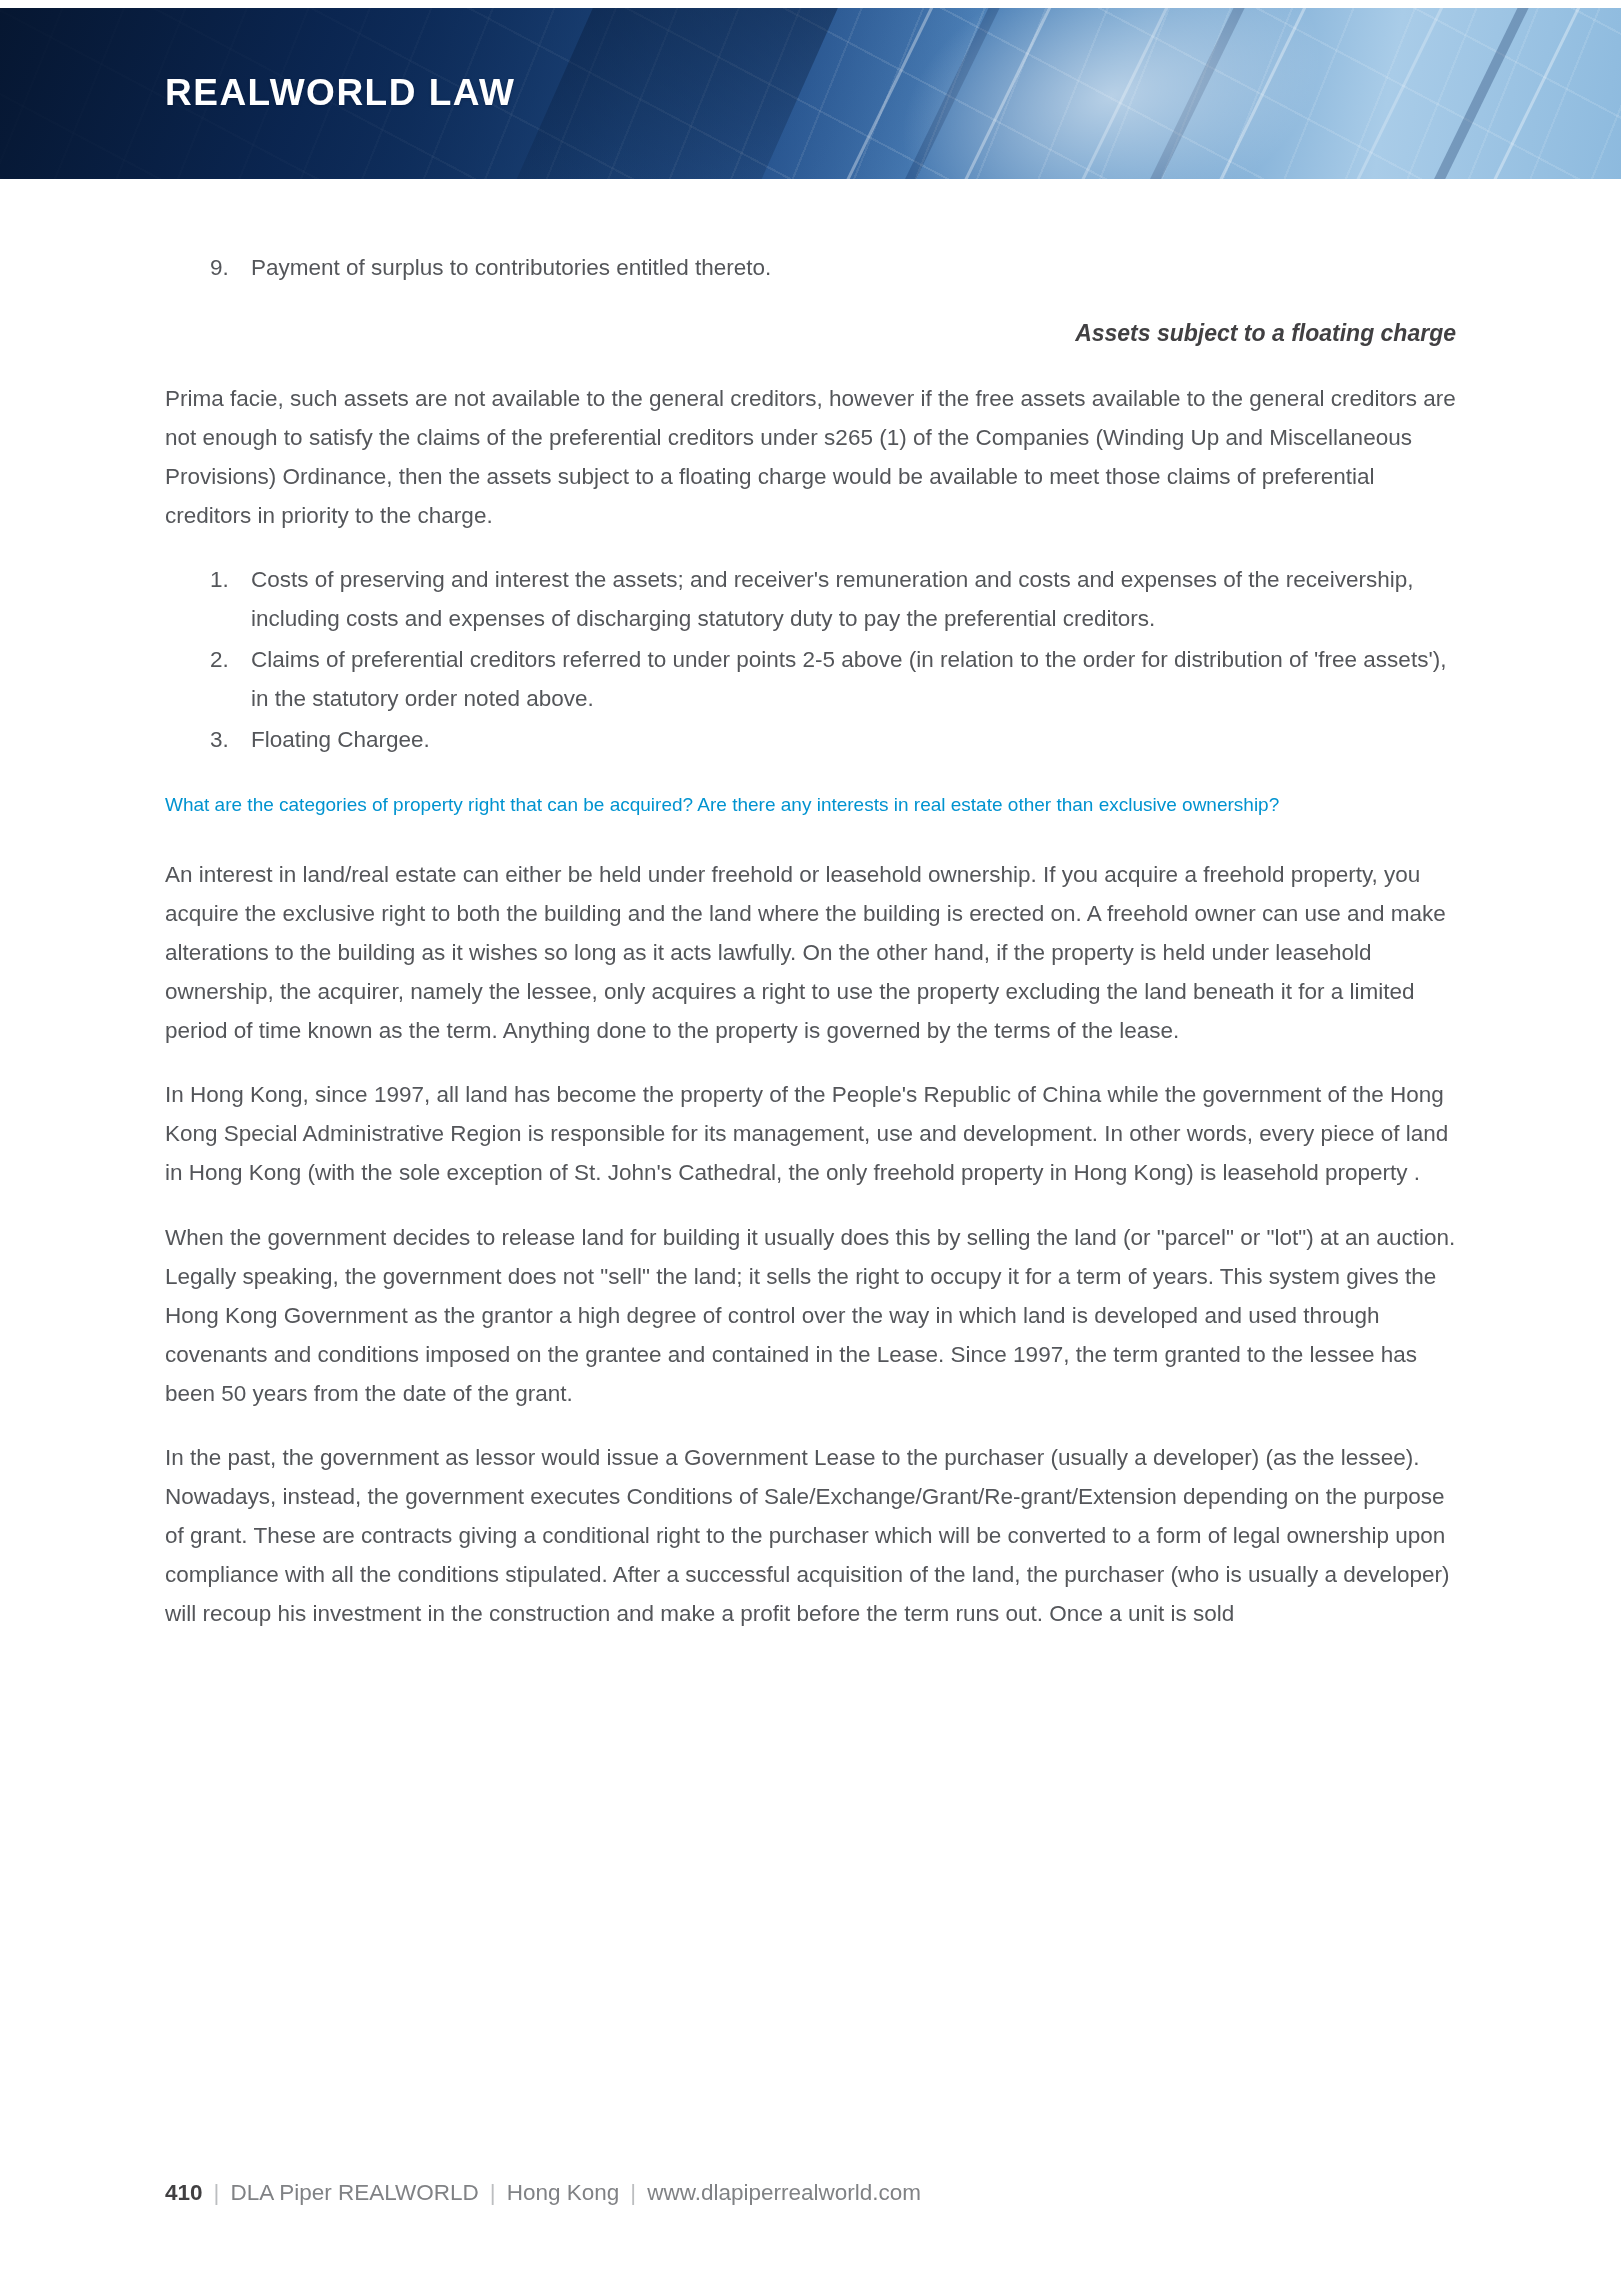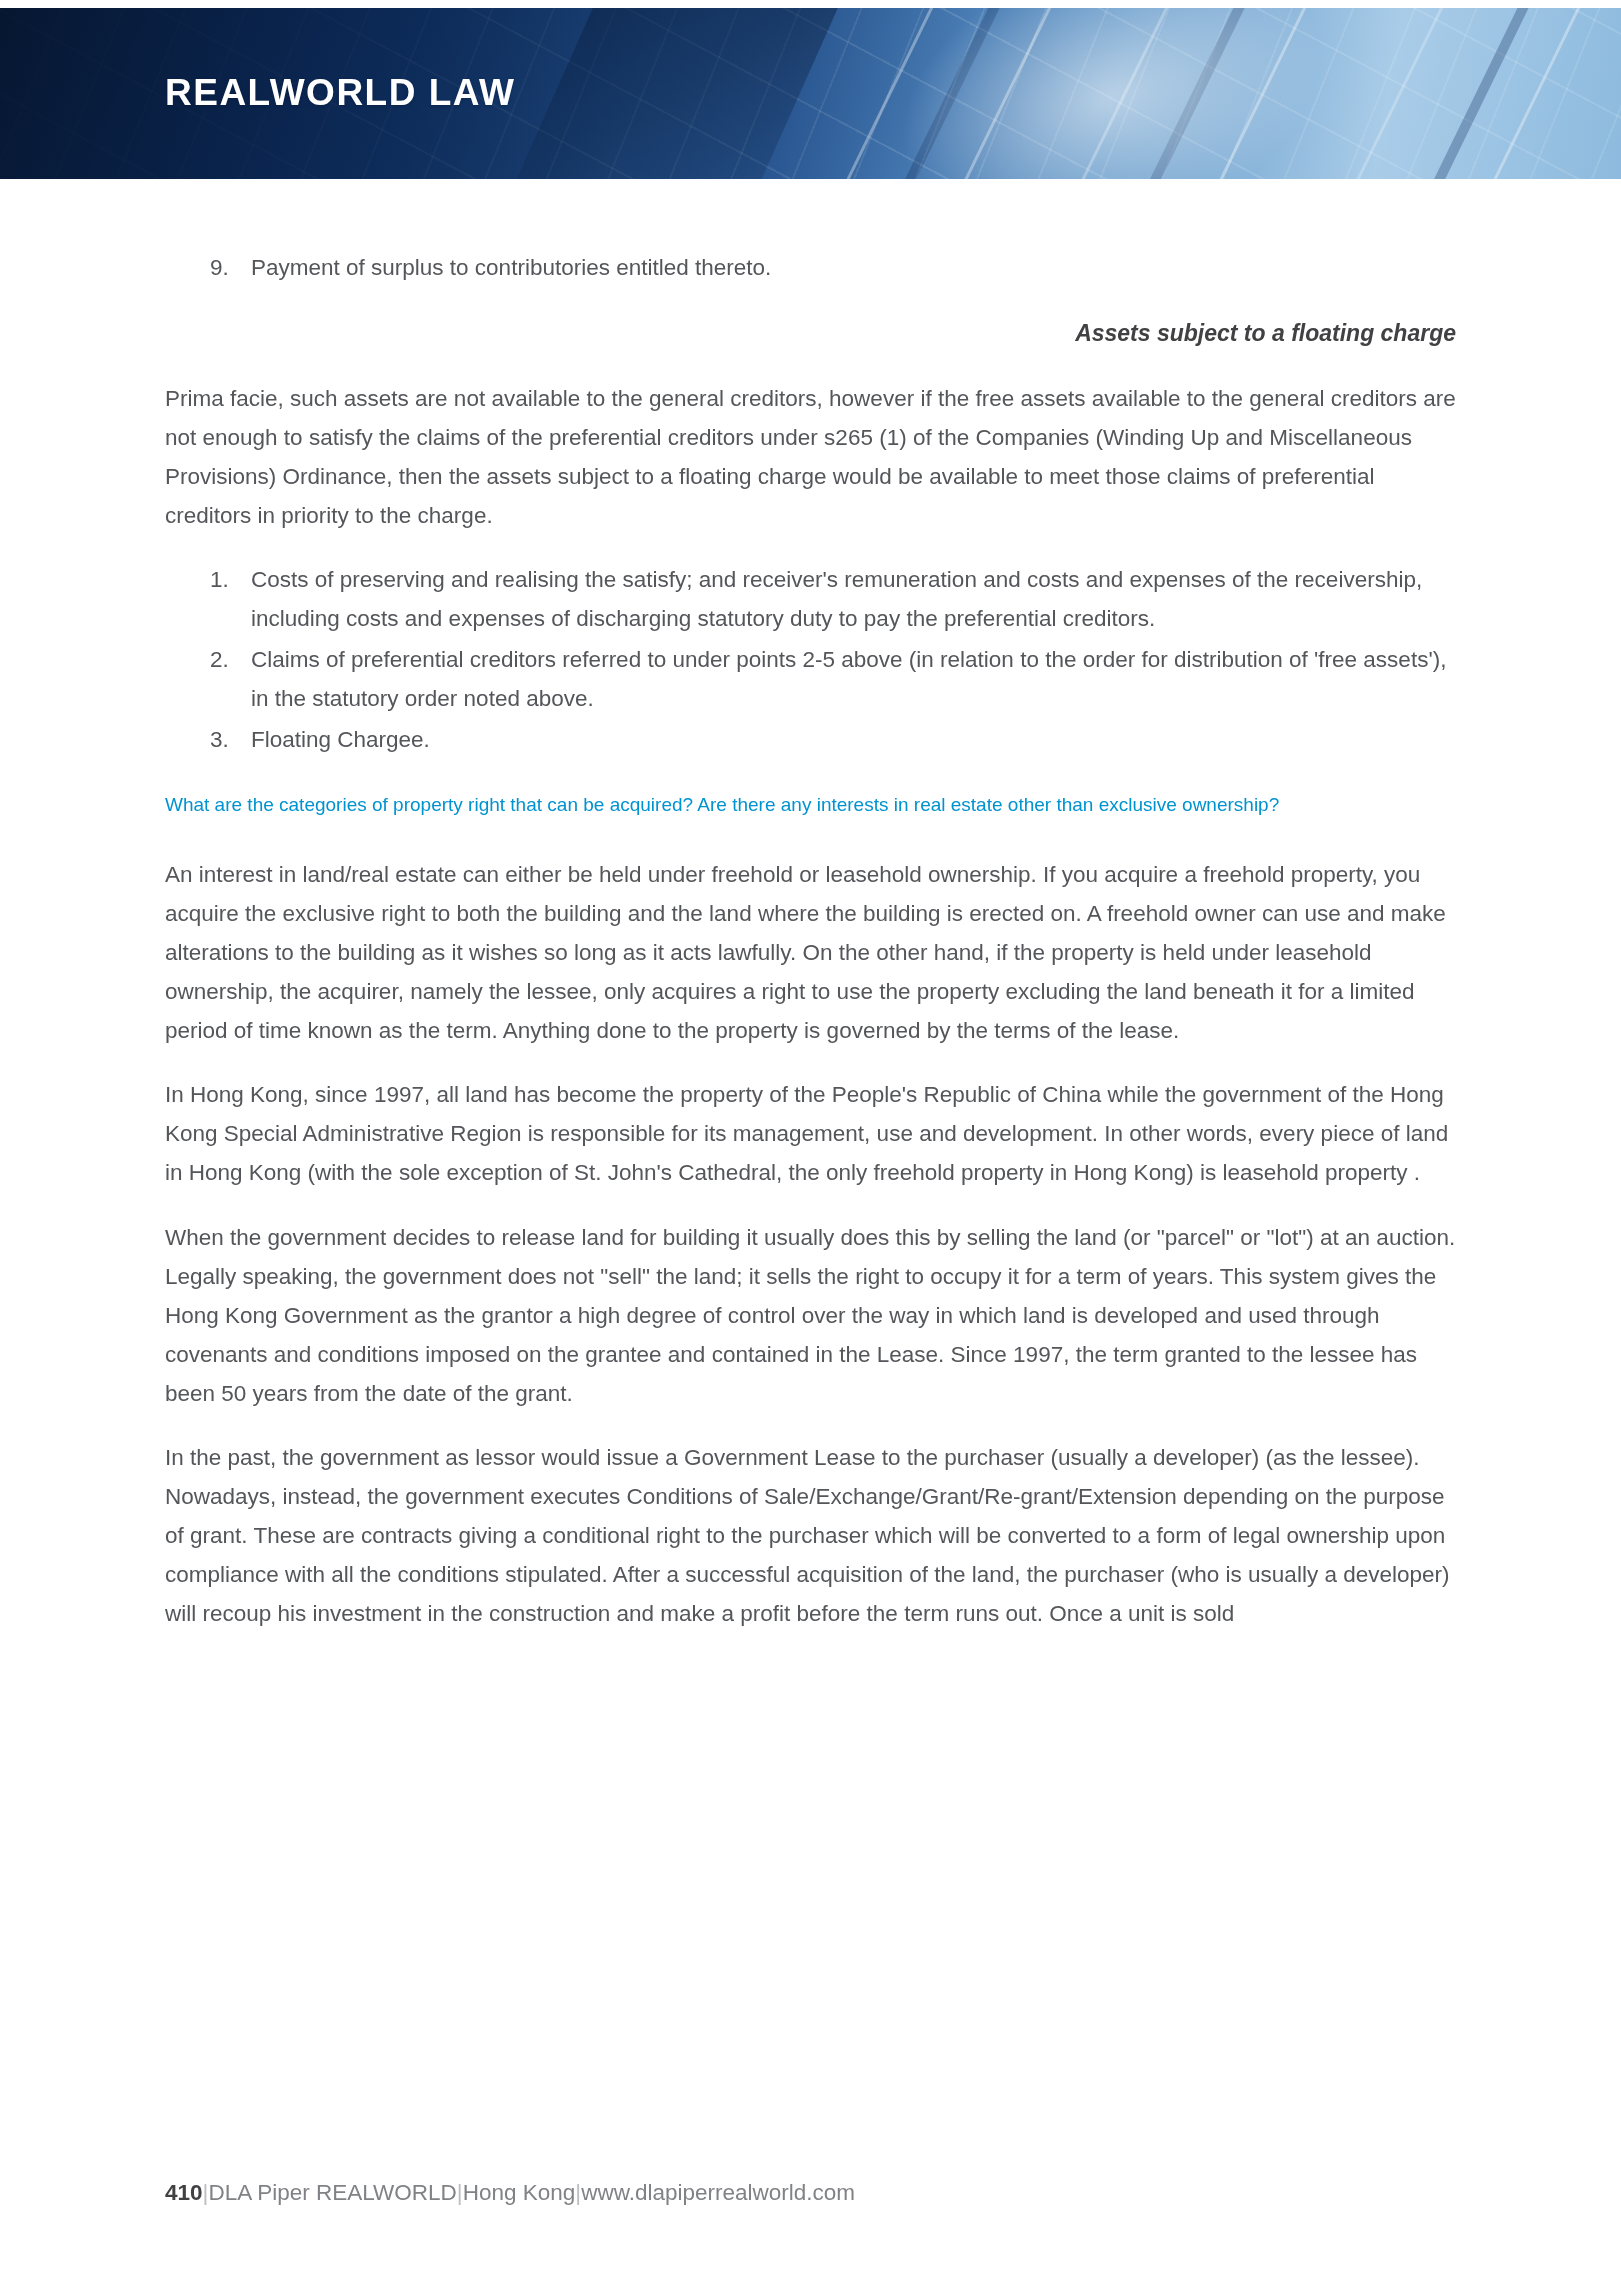--- a/index.html
+++ b/index.html
@@ -85,21 +85,21 @@
     margin: 0 0 35px 0;
   }
   .question-title {
     color: #0093d0; font-size: 19px; line-height: 39px;
     margin: 0 0 31px 0;
   }
 
   
   .footer {
     position: absolute; left: 165px; top: 2172px;
-    display: flex; align-items: baseline; gap: 0;
+    display: flex; align-items: baseline; gap: 11px;
     font-size: 22.5px; color: #808285;
   }
   .footer .page-num { color: #414042; font-weight: bold; }
   .footer .sep { color: #bcbec0; }
 </style>
 </head>
 <body>
 
 <div class="page">
 
@@ -127,21 +127,21 @@
       </div>
     </div>
 
     <div class="subhead-bi">Assets subject to a floating charge</div>
 
     <p class="para">Prima facie, such assets are not available to the general creditors, however if the free assets available to the general creditors are not enough to satisfy the claims of the preferential creditors under s265 (1) of the Companies (Winding Up and Miscellaneous Provisions) Ordinance, then the assets subject to a floating charge would be available to meet those claims of preferential creditors in priority to the charge.</p>
 
     <div class="olist">
       <div class="olist-item">
         <span class="num">1.</span>
-        <span class="txt">Costs of preserving and realising the satisfy; and receiver's remuneration and costs and expenses of the receivership, including costs and expenses of discharging statutory duty to pay the preferential creditors.</span>
+        <span class="txt">Costs of preserving and interest the assets; and receiver's remuneration and costs and expenses of the receivership, including costs and expenses of discharging statutory duty to pay the preferential creditors.</span>
       </div>
       <div class="olist-item">
         <span class="num">2.</span>
         <span class="txt">Claims of preferential creditors referred to under points 2-5 above (in relation to the order for distribution of 'free assets'), in the statutory order noted above.</span>
       </div>
       <div class="olist-item">
         <span class="num">3.</span>
         <span class="txt">Floating Chargee.</span>
       </div>
     </div>

